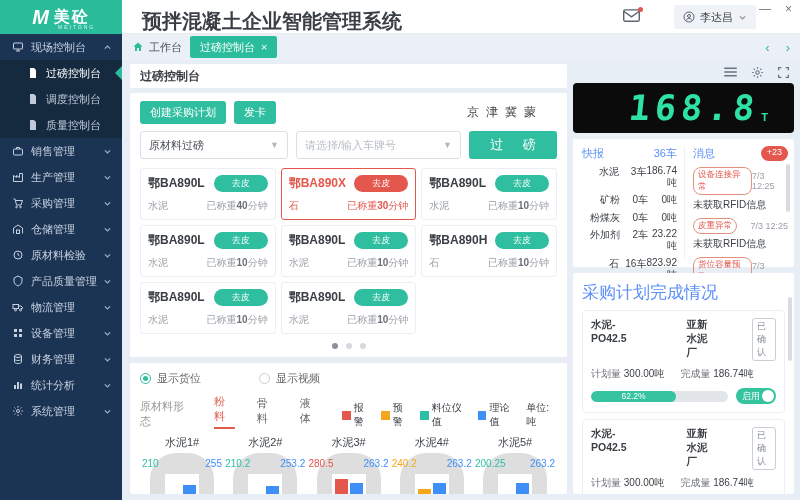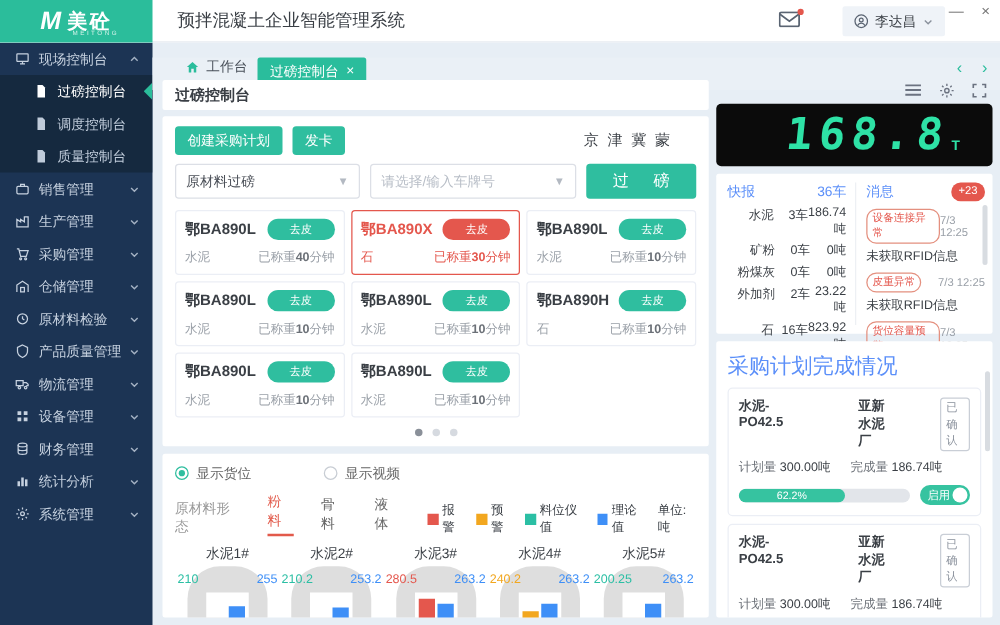--- a/index.html
+++ b/index.html
@@ -6,38 +6,38 @@
   html,body { width:800px; height:500px; overflow:hidden; font-family:"Liberation Sans",sans-serif; background:#E7EEF5; }
   svg { display:block; }
   .icn { width:12px; height:12px; }
 
   
   .header { position:absolute; left:0; top:0; width:800px; height:34px; background:#fff; border-bottom:1px solid #e8ecf1; z-index:5; }
   .logo { position:absolute; left:0; top:0; width:122px; height:34px; background:#2BBD9B; color:#fff; display:flex; align-items:center; justify-content:center; gap:5px; }
   .logo-m { font-size:20px; font-weight:bold; font-style:italic; line-height:1; }
   .logo-cn { font-size:16px; font-weight:bold; letter-spacing:2px; }
   .logo-sub { position:absolute; left:58px; top:24px; font-size:5px; letter-spacing:2px; color:#d9f4ec; }
-  .app-title { position:absolute; left:142px; top:8px; font-size:14px; font-weight:normal; color:#3a3f45; }
+  .app-title { position:absolute; left:142px; top:8px; font-size:20px; font-weight:bold; color:#3a3f45; }
   .win-btns { position:absolute; right:8px; top:2px; display:flex; gap:14px; color:#777; font-size:12px; }
   .win-btns span { cursor:default; }
   .mail { position:absolute; right:160px; top:9px; color:#5a6472; }
   .mail-dot { position:absolute; right:-3px; top:-2px; width:5px; height:5px; border-radius:50%; background:#E4574D; }
   .userchip { position:absolute; right:44px; top:5px; height:24px; background:#EFF3F8; border-radius:2px; display:flex; align-items:center; gap:5px; padding:0 9px; font-size:11px; color:#3a3f45; }
 
   
   .sidebar { position:absolute; left:0; top:34px; width:122px; bottom:0; background:#1C3454; color:#C6D1DF; font-size:11px; overflow:hidden; }
   .sb-item { position:relative; height:26px; display:flex; align-items:center; padding-left:12px; gap:7px; cursor:pointer; }
   .sb-item .chev { position:absolute; right:10px; opacity:.8; }
   .sb-sub { background:#15293F; }
   .sb-sub .sb-item { padding-left:27px; height:26px; color:#BFCBDA; }
   .sb-sub .sb-item.active { color:#fff; }
   .active-mark { position:absolute; right:0; top:6px; width:7px; height:14px; background:#2BBD9B; clip-path:polygon(100% 0,100% 100%,0 50%); }
 
   
-  .tabbar { position:absolute; left:122px; top:34px; right:0; height:26px; background:#EAF0F6; display:flex; align-items:flex-start; padding-left:26px; gap:8px;margin-top:12px; }
+  .tabbar { position:absolute; left:122px; top:34px; right:0; height:26px; background:#EAF0F6; display:flex; align-items:center; padding-left:10px; gap:8px; }
   .tab-home { display:flex; align-items:center; gap:5px; font-size:11px; color:#49505a; }
   .tab-active { height:22px; background:#2ABD9C; color:#fff; font-size:11px; display:flex; align-items:center; gap:6px; padding:0 10px; border-radius:2px; }
   .tab-x { font-size:11px; cursor:pointer; }
   .tab-arrows { position:absolute; right:10px; display:flex; gap:16px; color:#2ABD9C; font-size:13px; }
 
   
   .content { position:absolute; left:122px; top:60px; right:0; bottom:0; padding:4px 6px 6px 8px; display:flex; gap:6px; }
   .col-left { width:437px; display:flex; flex-direction:column; }
   .col-right { flex:1; display:flex; flex-direction:column; }
 

